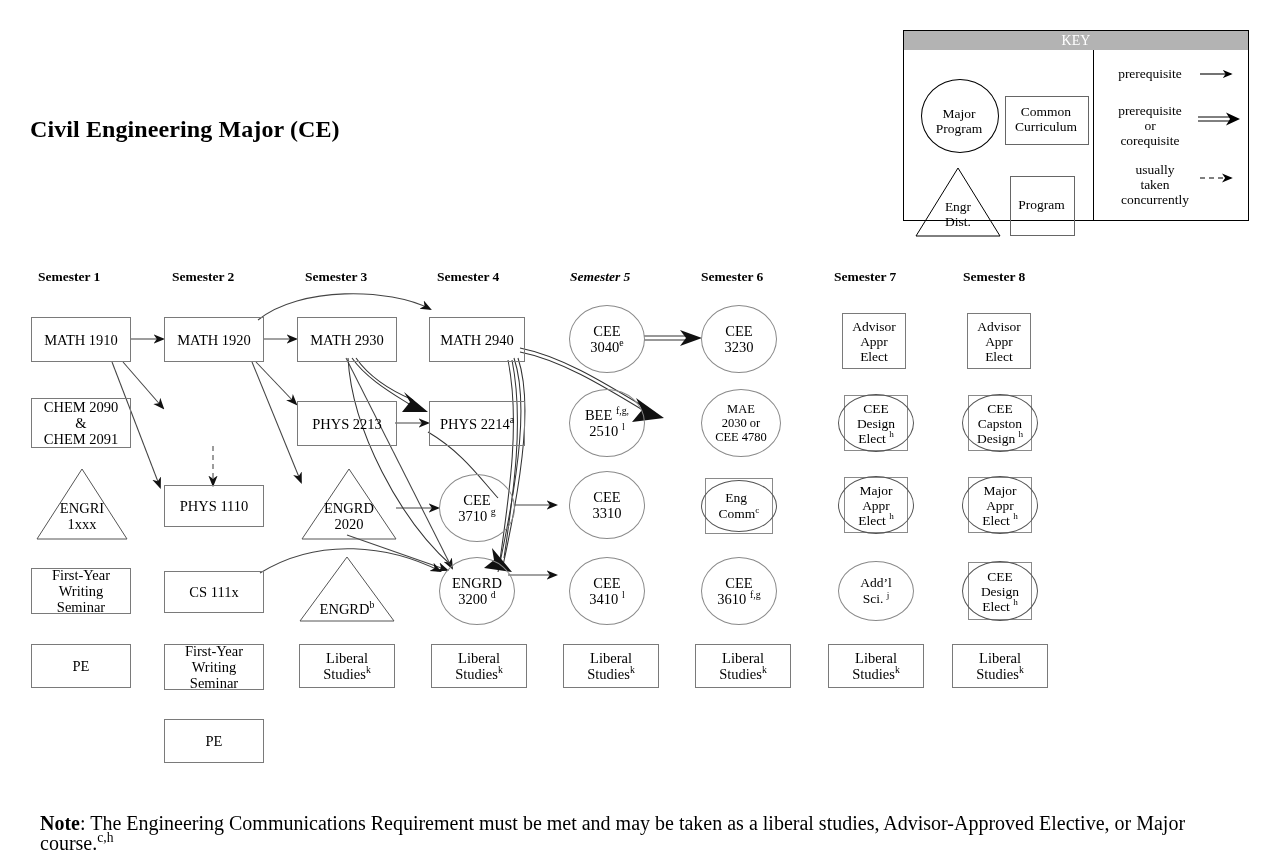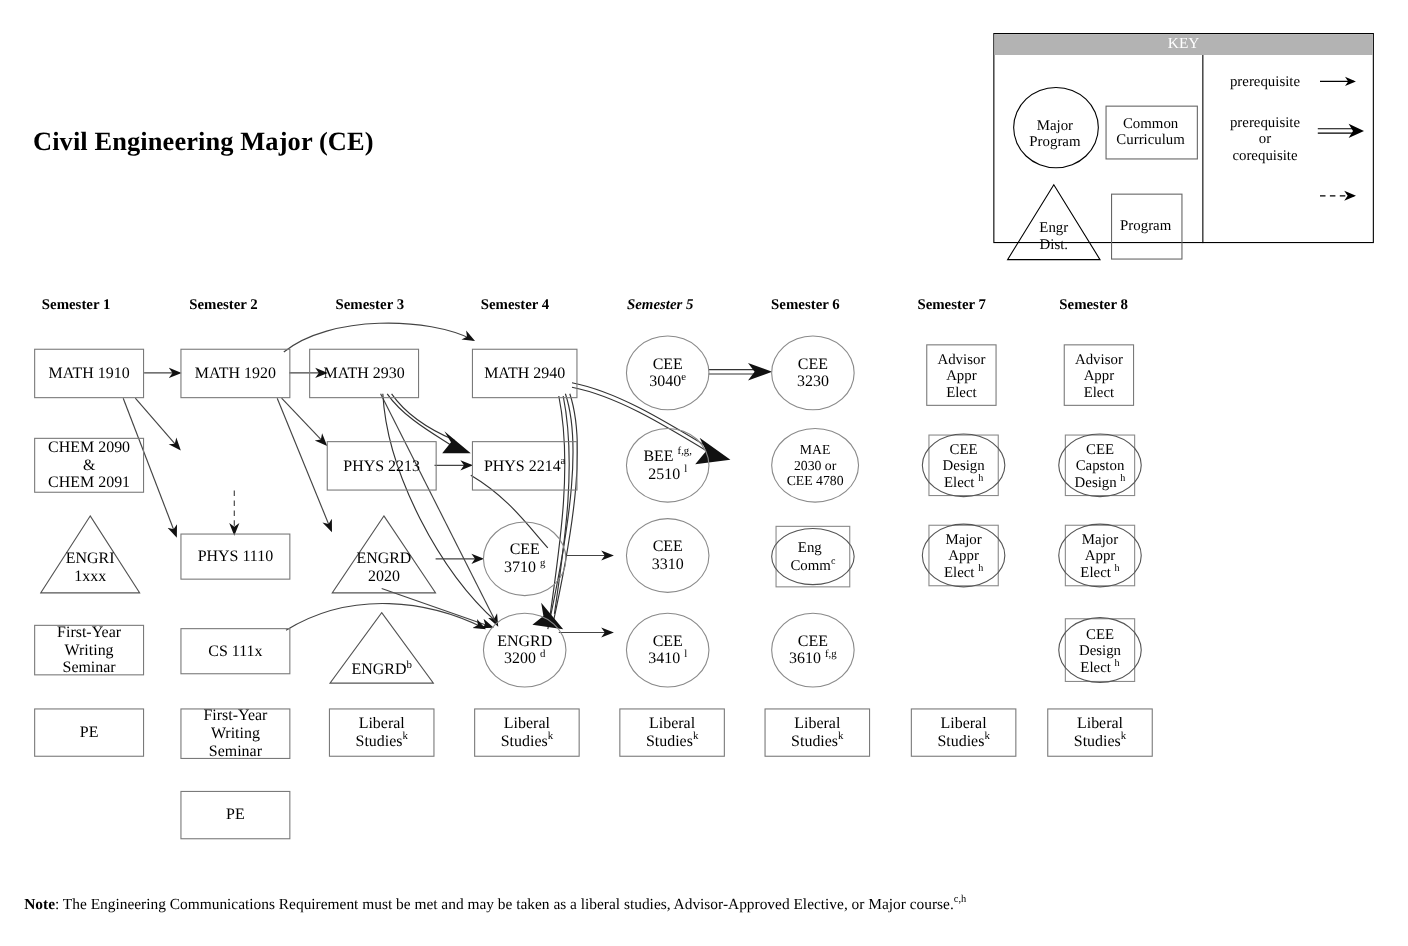--- a/index.html
+++ b/index.html
@@ -18,22 +18,22 @@
   }
   .title-sub{
     position:absolute;left:30px;top:158px;
     font-size:16.5px;font-weight:bold;white-space:nowrap;
   }
   .title-body{
     position:absolute;left:30px;top:178px;width:870px;
     font-size:15.5px;line-height:20px;
   }
   .note{
-    position:absolute;left:22px;top:813px;width:1200px;
-    font-size:14px;line-height:20px;
+    position:absolute;left:40px;top:813px;width:1200px;
+    font-size:20px;line-height:20px;
   }
   .note b{font-weight:bold;}
   sup{font-size:.68em;vertical-align:super;line-height:0;}
 
   
   .key{
     position:absolute;left:903px;top:30px;width:346px;height:191px;
     border:1px solid #000;background:#fff;box-sizing:border-box;padding-left:22px;
   }
   .key-title{
@@ -116,20 +116,21 @@
           <polygon points="44,2 86,70 2,70" fill="none" stroke="#000" stroke-width="1"></polygon>
         </svg>
     </div>
     <div class="key-shape-label" style="left:10px;top:168px;width:88px;">Engr<br>Dist.</div>
 
     <div class="k-rect2"></div>
     <div class="key-shape-label" style="left:106px;top:166px;width:63px;">Program</div>
 
     <div class="key-arrow-label" style="left:196px;top:35px;width:100px;">prerequisite</div>
     <div class="key-arrow-label" style="left:196px;top:72px;width:100px;">prerequisite<br>or<br>corequisite</div>
+    <div class="key-arrow-label" style="left:196px;top:131px;width:110px;">usually<br>taken<br>concurrently</div>
 
     <svg style="position:absolute;left:0;top:0;width:346px;height:191px;overflow:visible;">
       <defs>
         <marker id="kah" markerWidth="9" markerHeight="9" refX="7.5" refY="4.2" orient="auto">
           <path d="M0,0.4 L9,4.2 L0,8 L2.6,4.2 z" fill="#000"></path>
         </marker>
       </defs>
       <line x1="296" y1="43" x2="327" y2="43" stroke="#000" stroke-width="1.1" marker-end="url(#kah)"></line>
       <line x1="294" y1="86" x2="327" y2="86" stroke="#000" stroke-width="1"></line>
       <line x1="294" y1="90" x2="327" y2="90" stroke="#000" stroke-width="1"></line>
@@ -253,21 +254,21 @@
   </div>
 
   <div class="node rectnode" style="left:164px;top:644px;width:100px;height:46px;">
     <div class="lbl">First-Year<br>Writing<br>Seminar</div>
   </div>
 
   <div class="node rectnode" style="left:164px;top:719px;width:100px;height:44px;">
     <div class="lbl">PE</div>
   </div>
 
-  <div class="node rectnode" style="left:281px;top:317px;width:100px;height:45px;">
+  <div class="node rectnode" style="left:297px;top:317px;width:100px;height:45px;">
     <div class="lbl">MATH 2930</div>
   </div>
 
   <div class="node rectnode" style="left:297px;top:401px;width:100px;height:45px;">
     <div class="lbl">PHYS 2213</div>
   </div>
 
   <div class="node trinode" style="left:301px;top:468px;width:96px;height:72px;">
     <svg width="96" height="72">
         <polygon points="48,1 95,71 1,71" fill="none" stroke="#555" stroke-width="1"></polygon>
@@ -357,20 +358,23 @@
     <div class="combo-oval" style="left:0;top:0;width:76px;height:58px;"></div>
     <div class="lbl" style="font-size:13.5px;line-height:15px;">CEE<br>Design<br>Elect <sup>h</sup></div>
   </div>
 
   <div class="node" style="left:838px;top:476px;width:76px;height:58px;">
     <div class="combo-rect" style="left:6px;top:1px;width:64px;height:56px;"></div>
     <div class="combo-oval" style="left:0;top:0;width:76px;height:58px;"></div>
     <div class="lbl" style="font-size:13.5px;line-height:15px;">Major<br>Appr<br>Elect <sup>h</sup></div>
   </div>
 
+  <div class="node ovalnode" style="left:838px;top:561px;width:76px;height:60px;">
+    <div class="lbl" style="font-size:13.5px;line-height:16px;">Add’l<br>Sci. <sup>j</sup></div>
+  </div>
 
   <div class="node rectnode" style="left:828px;top:644px;width:96px;height:44px;">
     <div class="lbl">Liberal<br>Studies<sup>k</sup></div>
   </div>
 
   <div class="node rectnode" style="left:967px;top:313px;width:64px;height:56px;">
     <div class="lbl" style="font-size:13.5px;line-height:15px;">Advisor<br>Appr<br>Elect</div>
   </div>
 
   <div class="node" style="left:962px;top:394px;width:76px;height:58px;">

